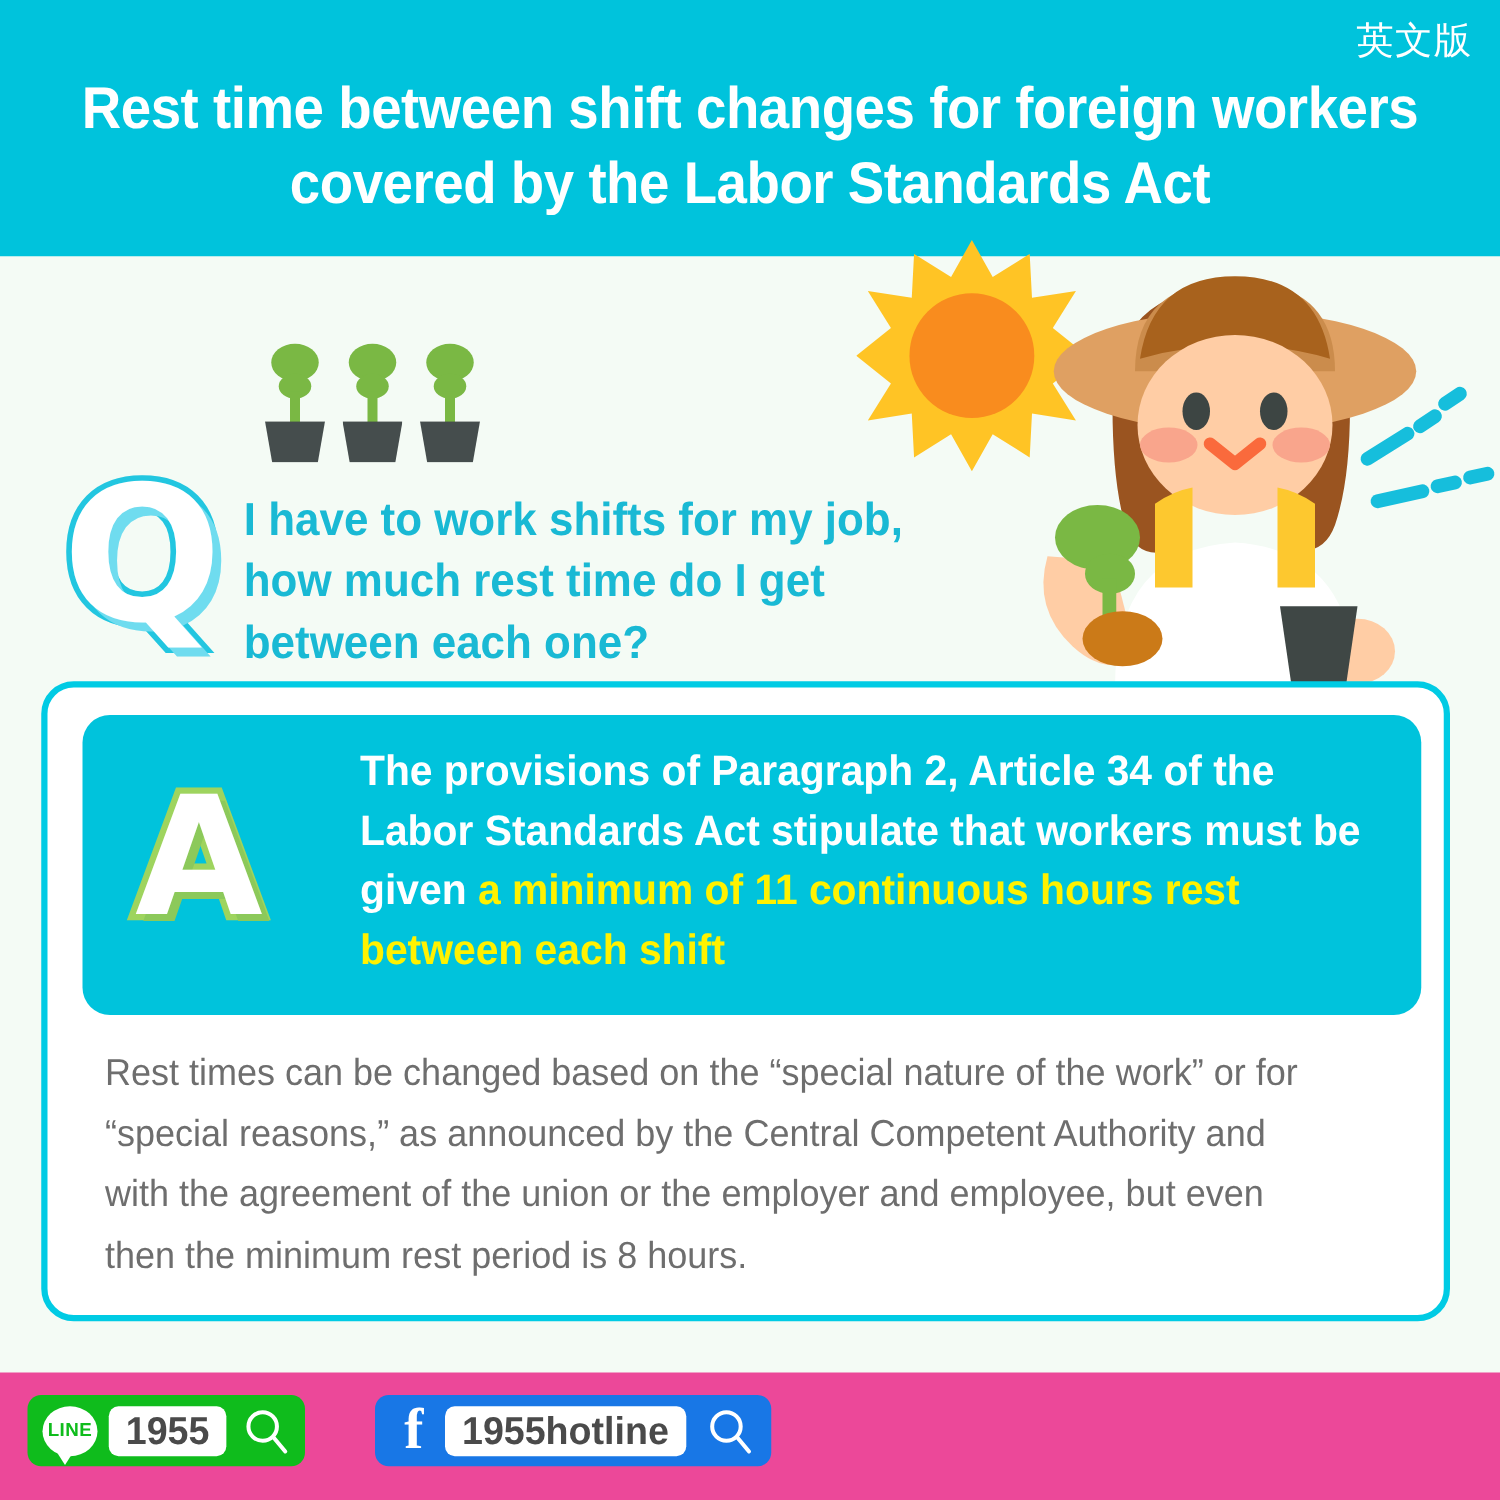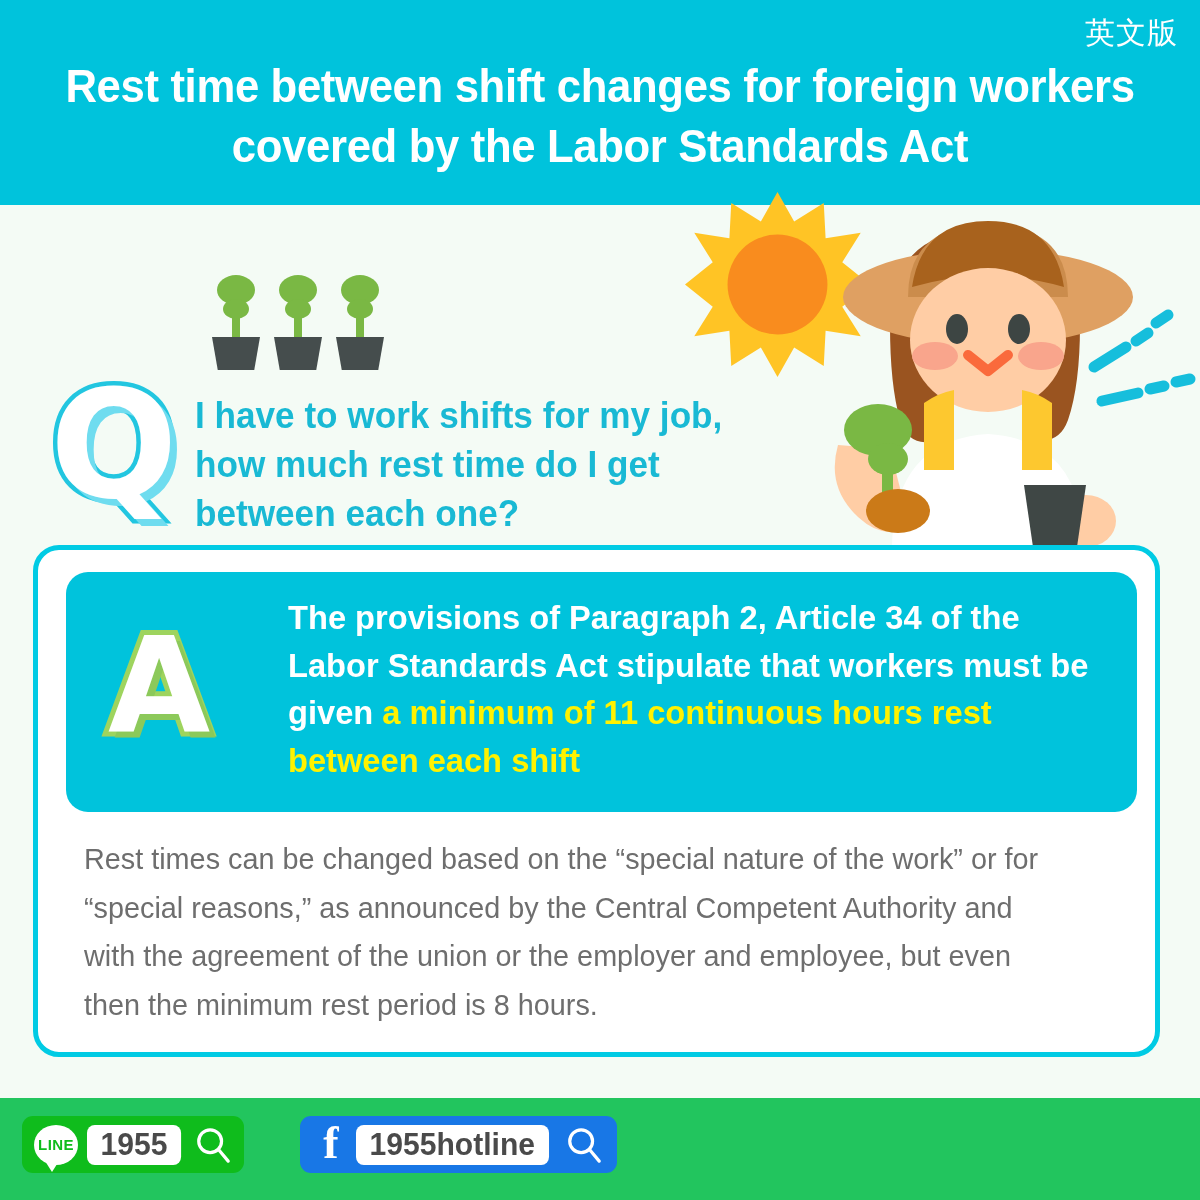--- a/index.html
+++ b/index.html
@@ -91,21 +91,21 @@
     transform:scaleX(0.96);transform-origin:left top;
   }
   .hl{color:#fff200;}
   .note{
     position:absolute;left:46px;top:285px;width:1010px;
     color:#6e6e6e;font-size:30px;line-height:1.62;
     transform:scaleX(0.96);transform-origin:left top;
   }
 
   
-  .footer{position:absolute;left:0;top:1098px;width:1200px;height:102px;background:#22c55e;}
+  .footer{position:absolute;left:0;top:1098px;width:1200px;height:102px;background:#ec4899;}
 
   .pill{
     position:absolute;top:18px;height:57px;border-radius:11px;
     display:flex;align-items:center;box-sizing:border-box;
   }
   .pill-line{left:22px;background:#0fbc1c;padding:0 12px;}
   .pill-fb{left:300px;background:#1877e6;padding:0 14px;}
   .pill-field{
     background:#ffffff;border-radius:8px;height:40px;
     display:flex;align-items:center;padding:0 14px;

